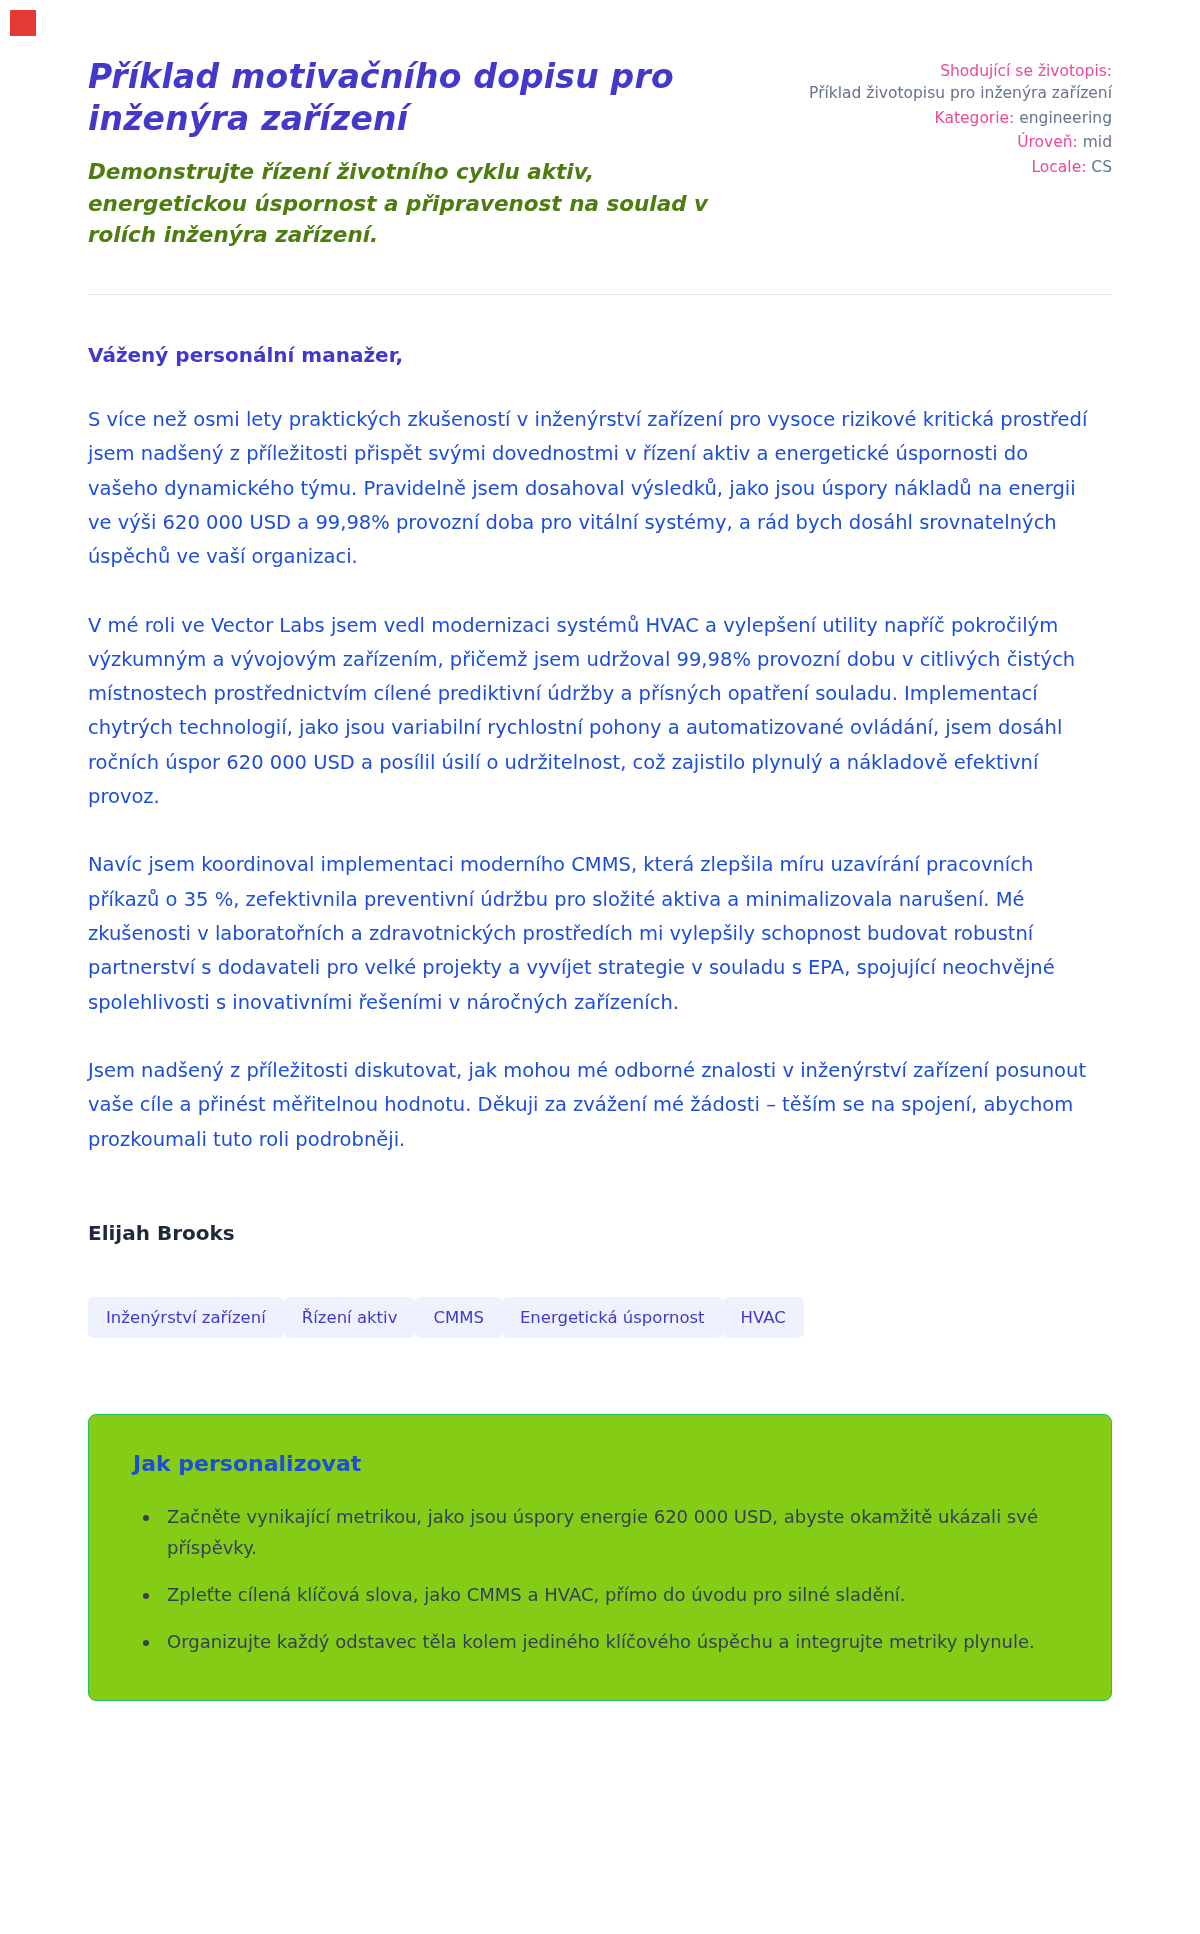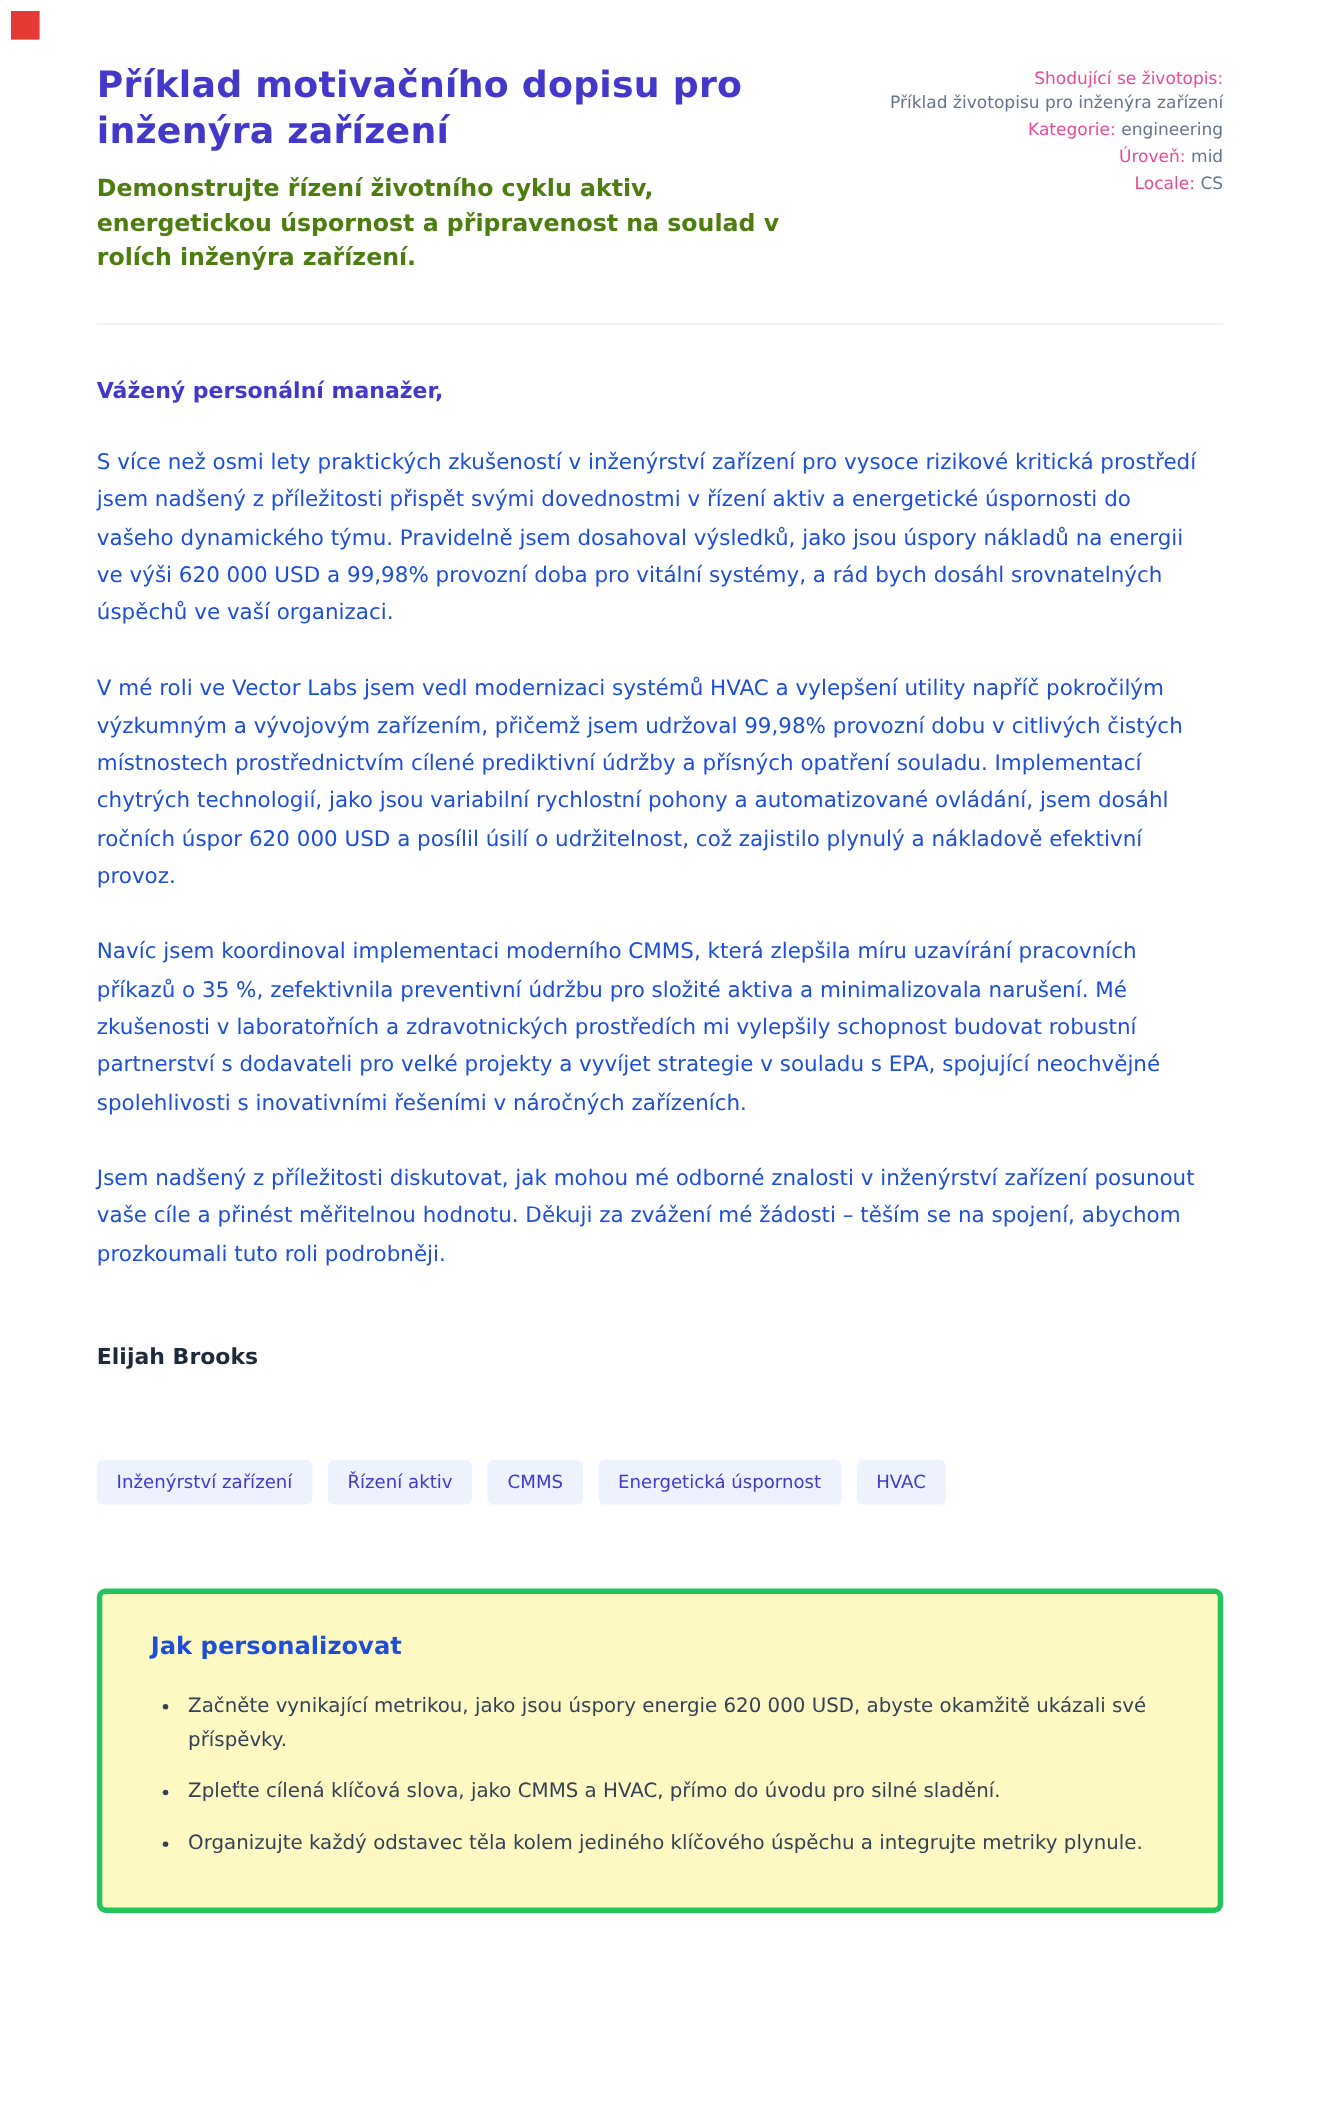--- a/index.html
+++ b/index.html
@@ -27,21 +27,21 @@
     margin: 0 auto;
     padding-top: 56px;
   }
   
   .header {
     display: flex;
     justify-content: space-between;
     align-items: flex-start;
     gap: 40px;
   }
-  .header-left { flex: 1; max-width: 640px; }
+  .header-left { flex: 1; max-width: 640px; font-style: italic; }
   .page-title {
     color: #4338ca;
     font-size: 33px;
     font-weight: 800;
     line-height: 1.28;
     letter-spacing: 0.2px;
   }
   .page-subtitle {
     margin-top: 16px;
     color: #4d7c0f;
@@ -86,40 +86,39 @@
     font-size: 20px;
     font-weight: 700;
   }
   .signature-role {
     margin-top: 12px;
     color: #475569;
     font-size: 19px;
   }
   
   .tags {
-    margin-top: 82px;
+    margin-top: 52px;
     display: flex;
     flex-wrap: wrap;
-    gap: 14px;
     text-align: center;
   }
   .tag {
     background: #eef2ff;
     color: #4338ca;
     font-size: 16.5px;
     padding: 11px 18px;
     border-radius: 6px;
     white-space: nowrap;
     cursor: pointer;
   }
   
   .tips {
     margin-top: 76px;
-    background: #fef9c3;
-    border: 5px solid #22c55e;
+    background: #84cc16;
+    border: 1px solid #22c55e;
     border-radius: 8px;
     padding: 36px 44px 42px 44px;
   }
   .tips-title {
     color: #1d4ed8;
     font-size: 22px;
     font-weight: 800;
   }
   .tips-list {
     margin-top: 26px;

